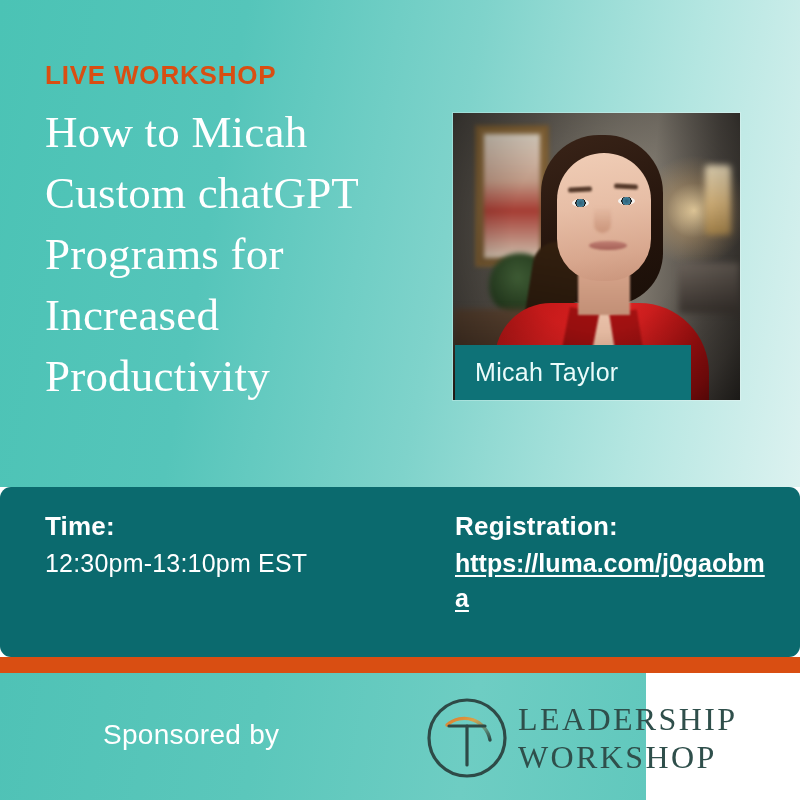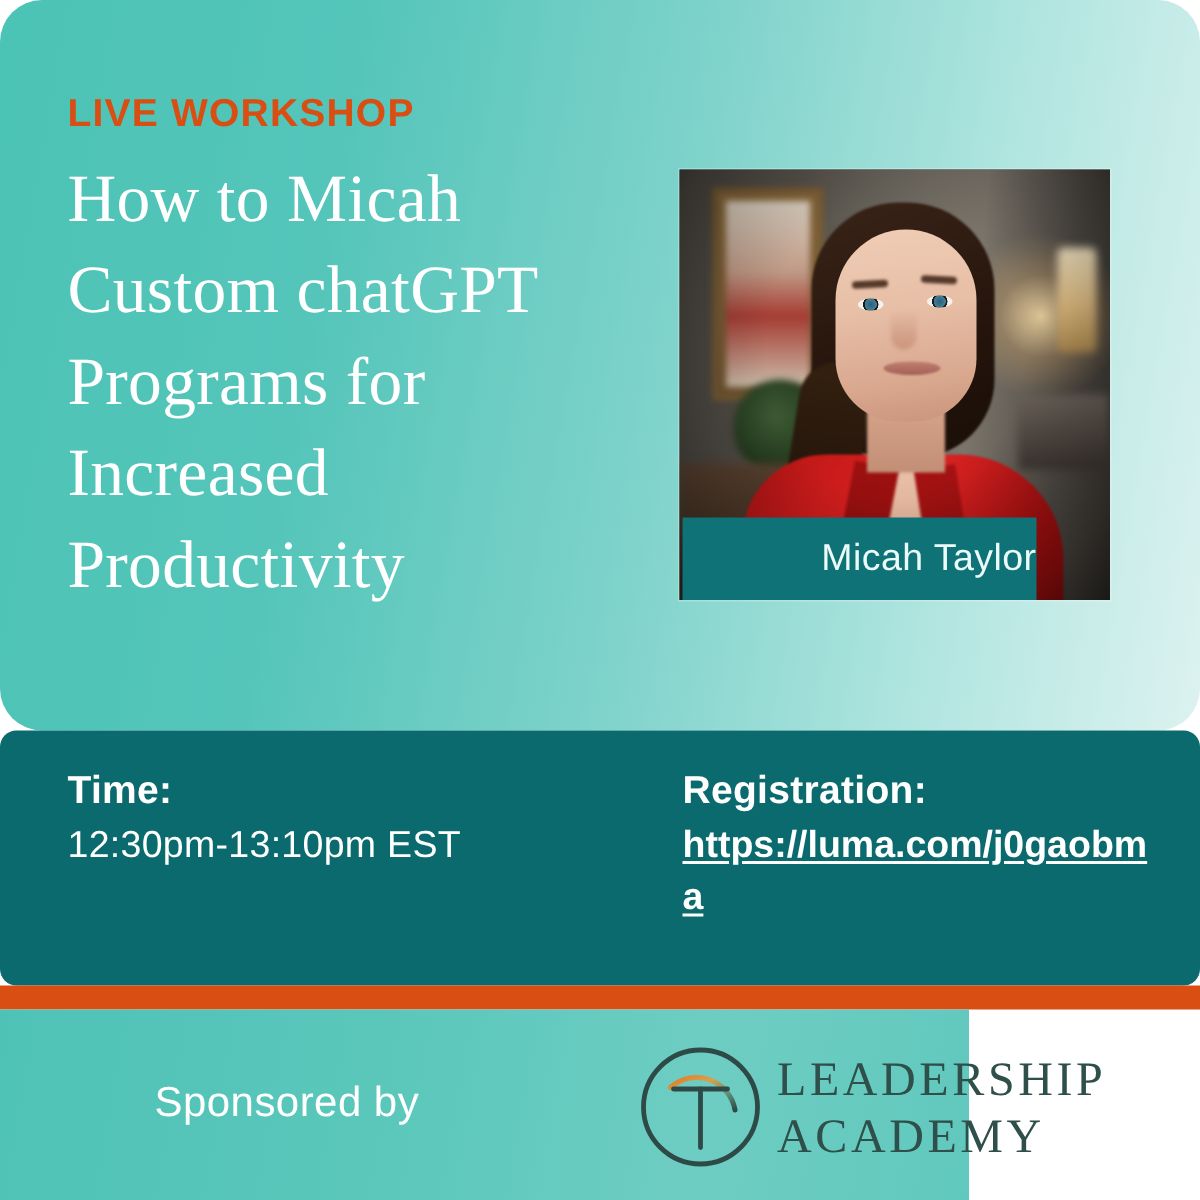--- a/index.html
+++ b/index.html
@@ -15,21 +15,20 @@
     font-family: "Liberation Sans", sans-serif;
   }
 
   
   .hero {
     position: absolute;
     left: 0; top: 0;
     width: 800px;
     height: 487px;
     background: linear-gradient(100deg, #4BC3B5 0%, #55C5BA 28%, #7FD3CB 55%, #B4E6E1 80%, #DCF2F0 100%);
-    border-radius: 28px;
   }
   .eyebrow {
     position: absolute;
     left: 45px; top: 60px;
     font-size: 26px;
     font-weight: bold;
     letter-spacing: 0.8px;
     color: #D94E12;
     font-family: "Liberation Sans", sans-serif;
   }
@@ -210,21 +209,20 @@
     background: radial-gradient(ellipse at 50% 42%, rgba(0,0,0,0) 42%, rgba(0,0,0,0.30) 82%, rgba(0,0,0,0.55) 100%);
   }
 
   .name-banner {
     position: absolute;
     left: 455px; top: 345px;
     width: 236px; height: 55px;
     background: #0E7277;
     display: flex;
     align-items: center;
-    justify-content: flex-end;
   }
   .name-banner span {
     color: #EAFBFA;
     font-size: 25px;
     padding-left: 20px;
     letter-spacing: 0.3px;
   }
 
   
   .infoband {
@@ -376,18 +374,18 @@
               <stop offset="70%" stop-color="#5E8F7C"></stop>
               <stop offset="100%" stop-color="#2E4A47"></stop>
             </linearGradient>
           </defs>
           <line x1="25" y1="31" x2="61" y2="31" stroke="#2E4A47" stroke-width="3.2" stroke-linecap="round"></line>
           <line x1="43" y1="31" x2="43" y2="70" stroke="#2E4A47" stroke-width="3.2" stroke-linecap="round"></line>
         </svg>
       </div>
       <div class="logo-text">
         <div>LEADERSHIP</div>
-        <div>ACADEMY</div>
+        <div>WORKSHOP</div>
       </div>
     </div>
   </div>
 
 </div>
 
 </body></html>

